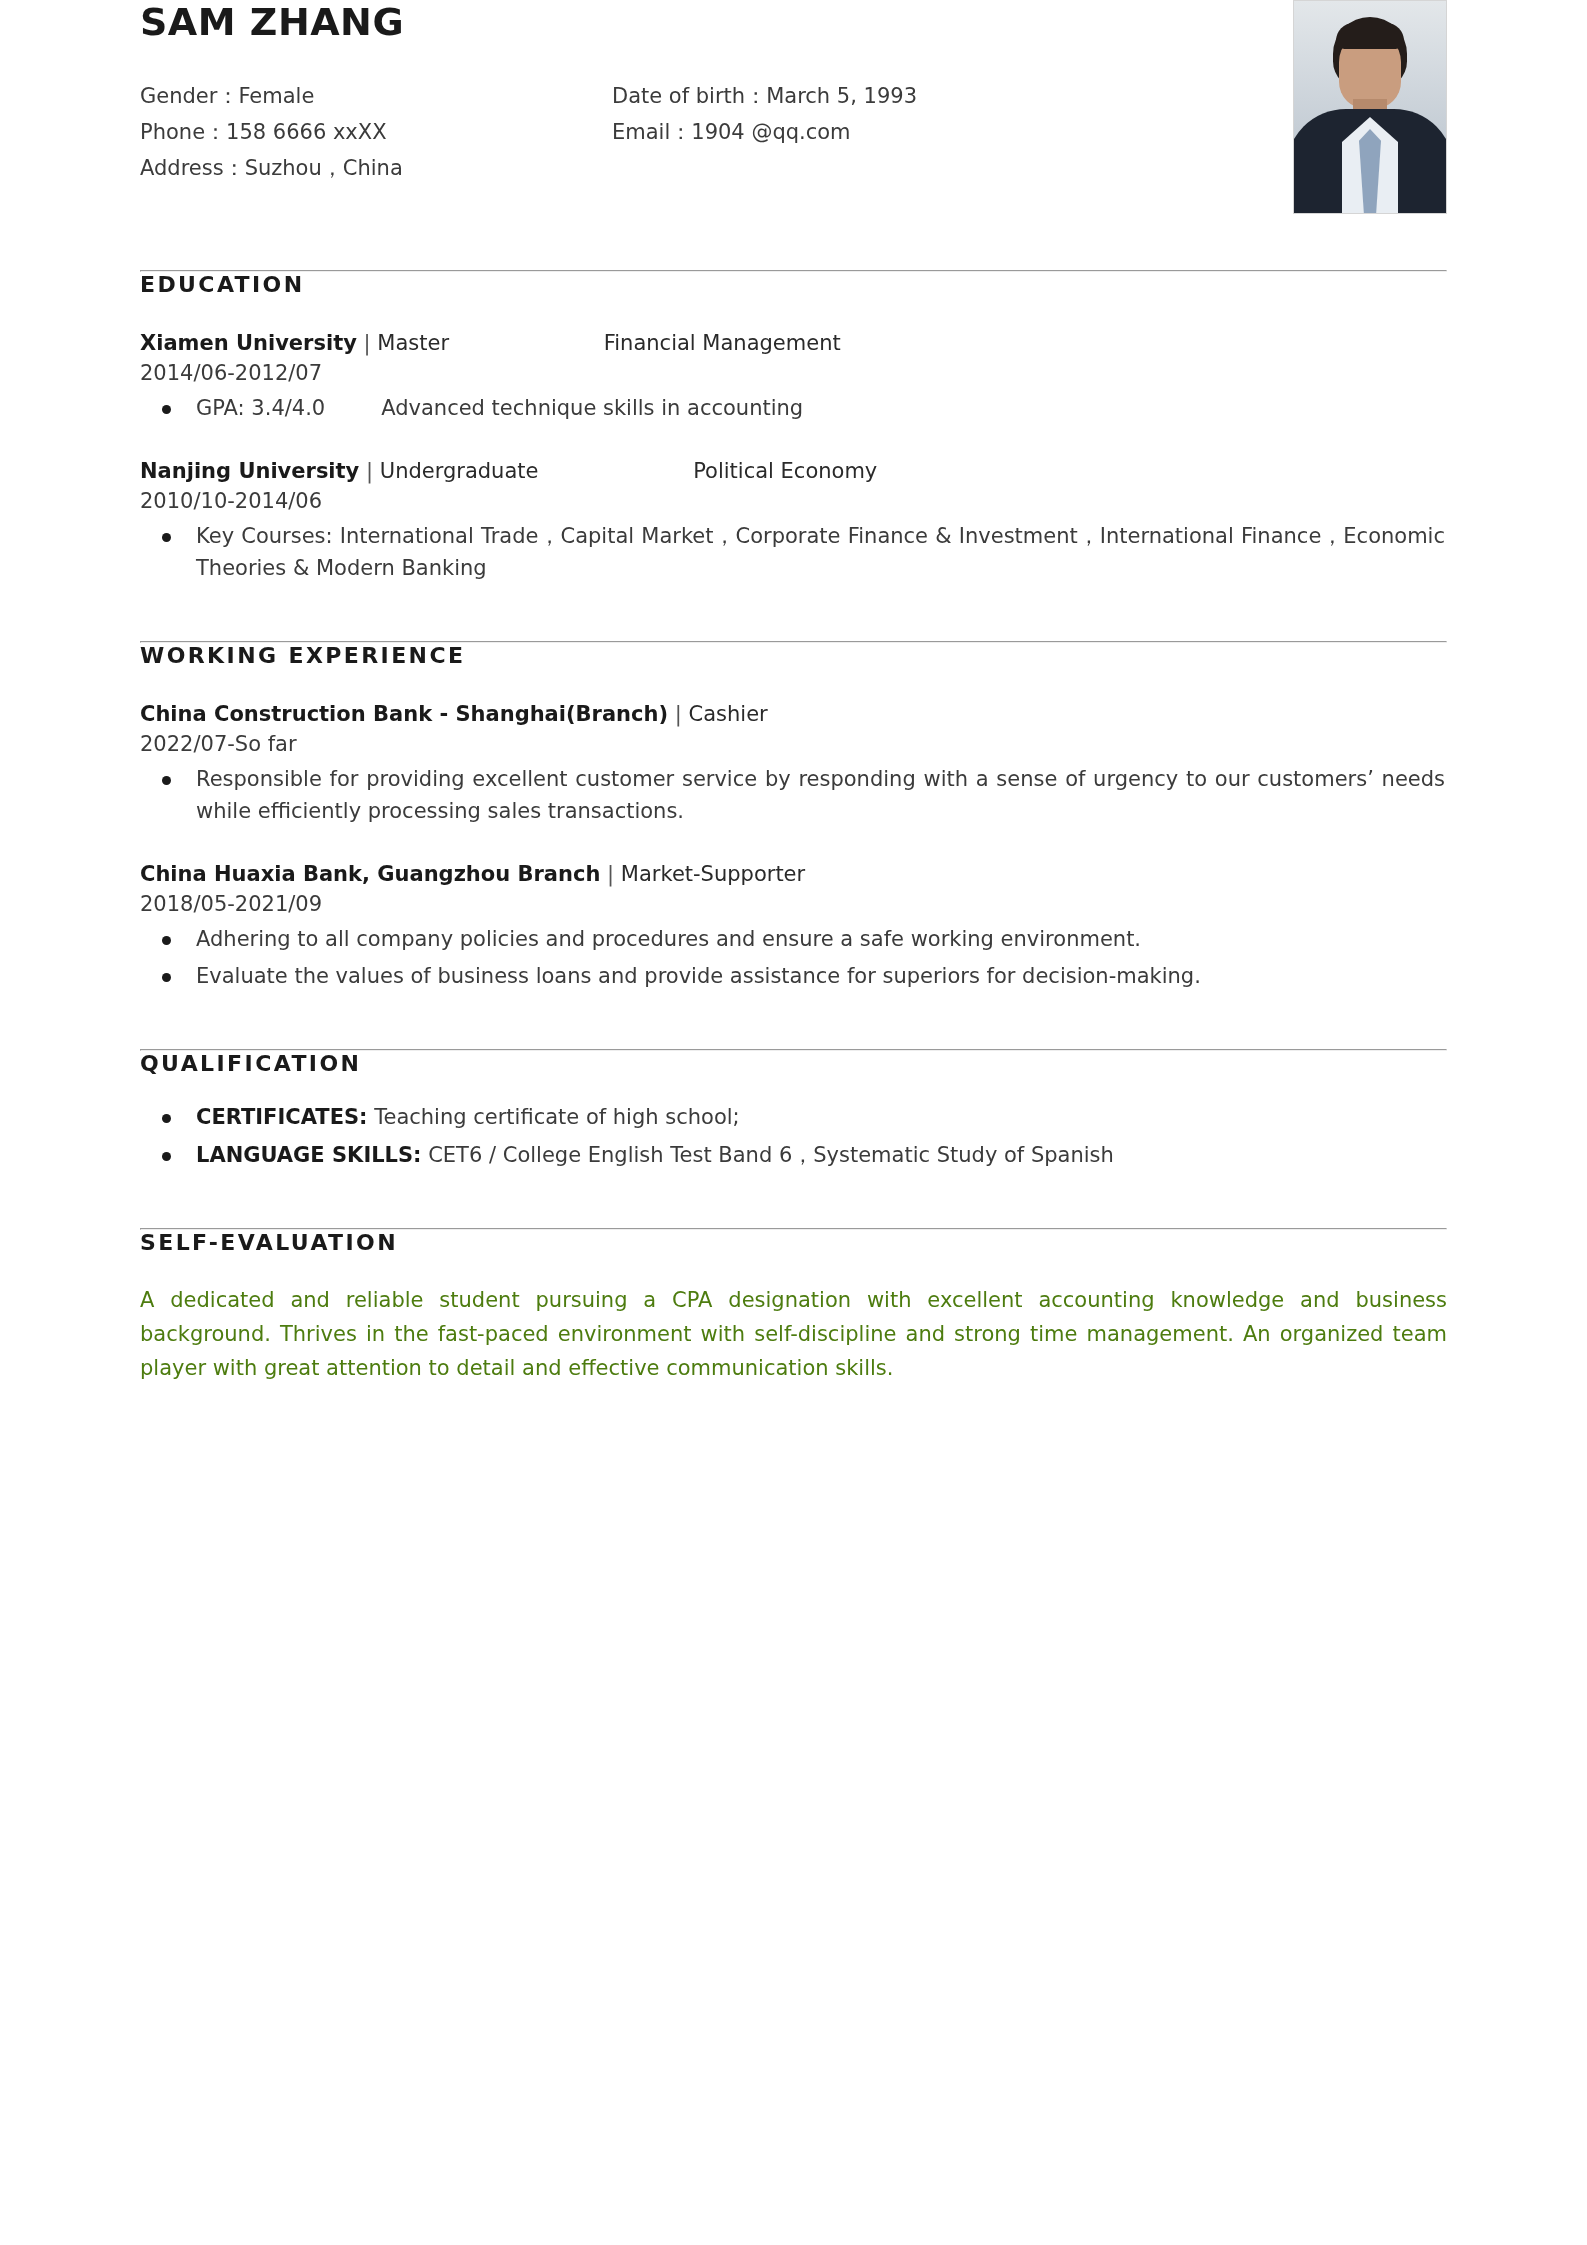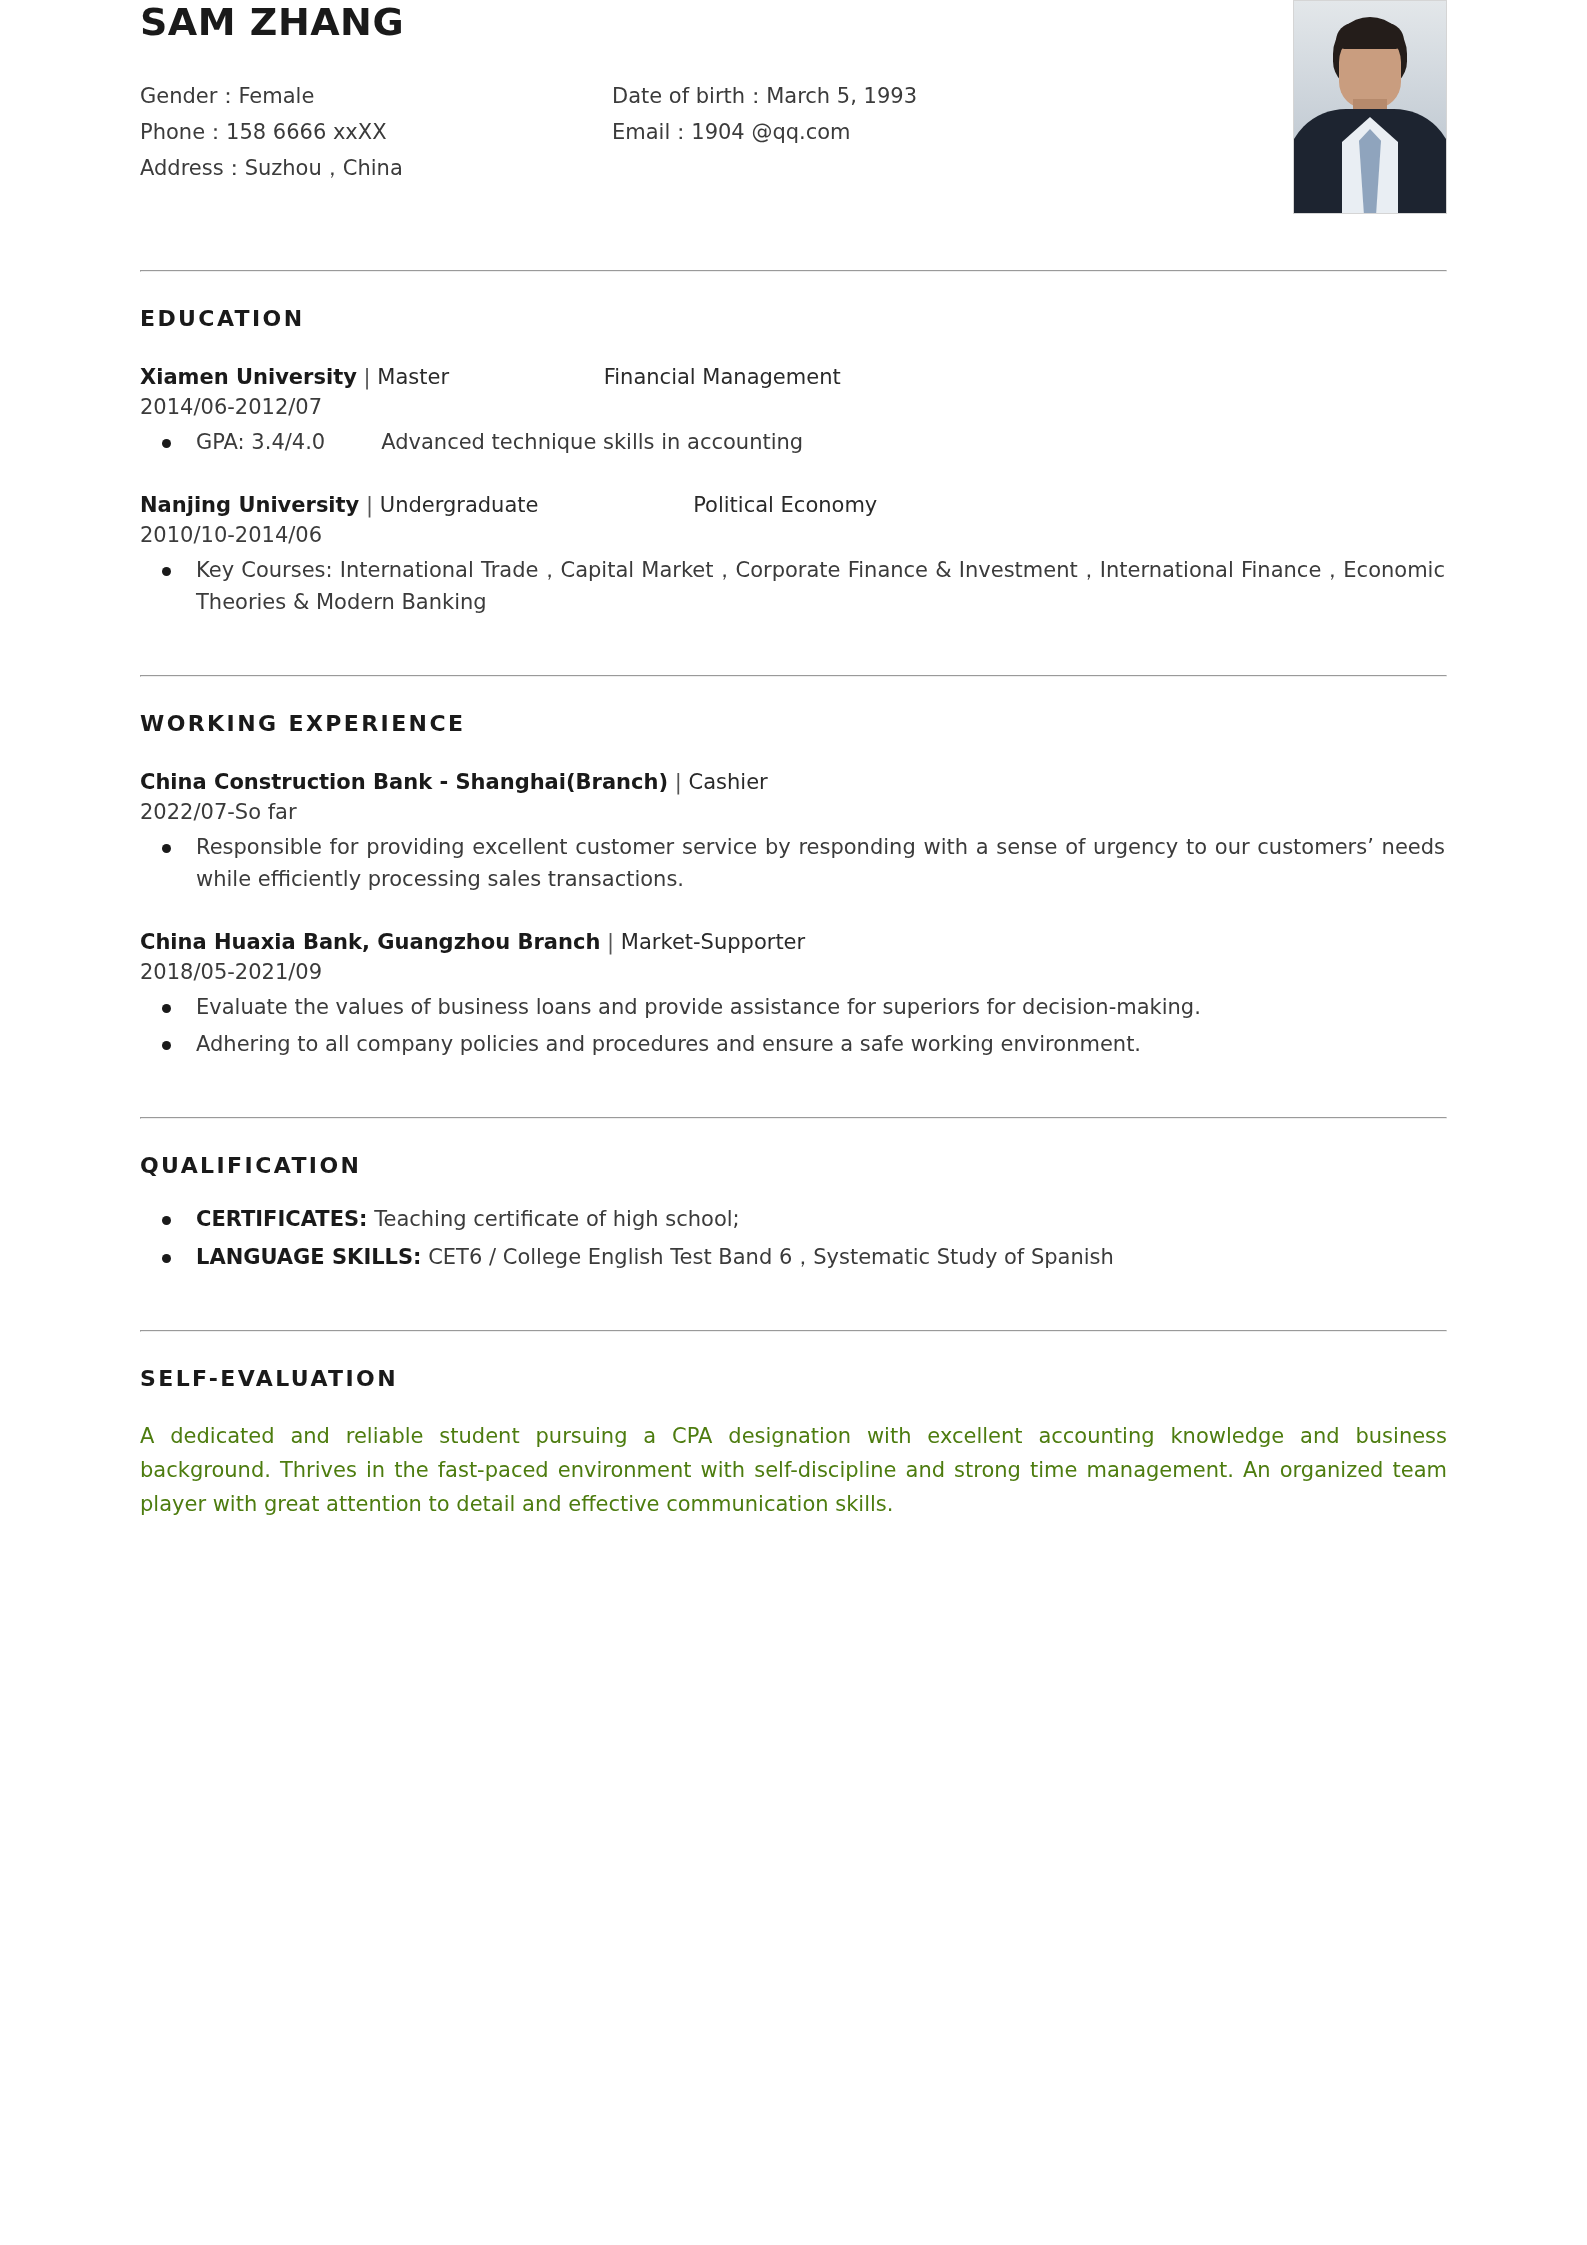--- a/index.html
+++ b/index.html
@@ -130,21 +130,21 @@
   .section-title {
     font-size: 22px;
     font-weight: 700;
     letter-spacing: 2.4px;
     color: #1a1a1a;
     margin: 0;
   }
 
   
   .rule-top-1 { margin-top: 56px; }
-  .sec-head-1 { margin-top: 34px; }
+  .sec-head-1 { }
 
   .entry { margin-top: 34px; }
   .entry-title {
     font-size: 21px;
     color: #2a2a2a;
   }
   .entry-title b { font-weight: 700; color: #1a1a1a; }
   .entry-title .sep { color: #555; }
   .entry-title .right {
     display: inline-block;
@@ -285,22 +285,22 @@
   </div>
 
   <div class="entry">
     <div class="entry-title">
       <b>China Huaxia Bank, Guangzhou Branch</b>
       <span class="sep">|</span>
       <span>Market-Supporter</span>
     </div>
     <div class="entry-dates">2018/05-2021/09</div>
     <ul class="bullets">
+      <li>Adhering to all company policies and procedures and ensure a safe working environment.</li>
       <li>Evaluate the values of business loans and provide assistance for superiors for decision-making.</li>
-      <li>Adhering to all company policies and procedures and ensure a safe working environment.</li>
     </ul>
   </div>
 
   <hr class="rule rule-top-1">
   <h2 class="section-title sec-head-1">QUALIFICATION</h2>
 
   <ul class="bullets" style="margin-top:26px;">
     <li>
       <b>CERTIFICATES:</b>
       <span>Teaching certificate of high school;</span>

